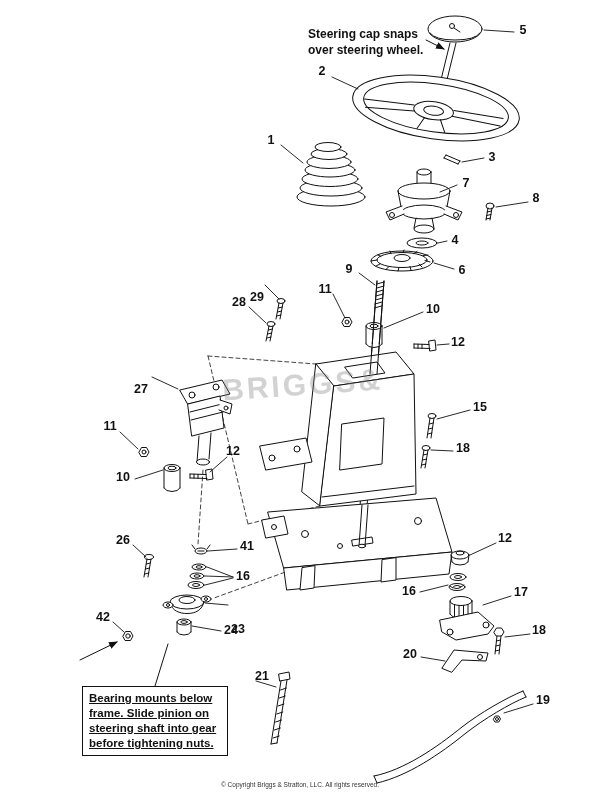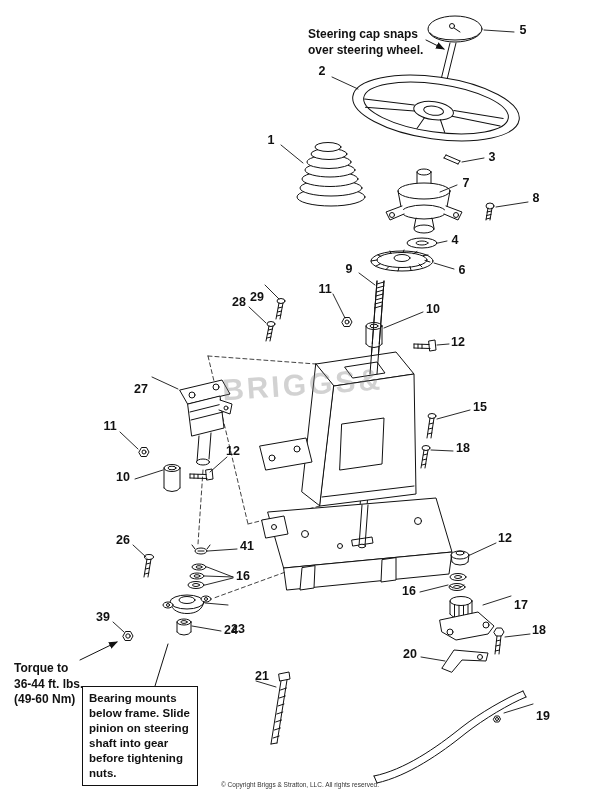--- a/index.html
+++ b/index.html
@@ -7,22 +7,23 @@
   .stage { position:relative; width:600px; height:793px; background:#fff; overflow:hidden; }
   .stage svg { position:absolute; left:0; top:0; }
   .part-label {
     position:absolute; transform:translate(-50%,-50%);
     font-size:12.5px; font-weight:bold; color:#111; white-space:nowrap;
   }
   .note { position:absolute; font-weight:bold; color:#111; font-size:12px; line-height:1.3;margin-top:11px; }
   .note div { white-space:nowrap; }
   .note-box {
     position:absolute; border:1.6px solid #111; padding:4px 6px;
-    font-weight:bold; font-size:11.5px; line-height:1.3; color:#111; width:116px;
+    font-weight:bold; font-size:11.5px; line-height:1.3; color:#111; width:146px;
     background:#fff;
+    text-decoration:underline;
   }
   .watermark {
     position:absolute; left:222px; top:368px;
     font-size:30px; font-weight:bold; letter-spacing:3px;
     color:rgba(125,125,125,0.35); transform:rotate(-4deg);
     pointer-events:none;
   }
   .copyright {
     position:absolute; bottom:5px; left:0; width:100%;
     text-align:center; font-size:6.5px; color:#333;
@@ -425,25 +426,20 @@
     </g>
   </svg>
 
   <div class="watermark">BRIGGS&amp;</div>
 
   <div class="note" style="left:308px; top:16px;">
     <div>Steering cap snaps</div>
     <div>over steering wheel.</div>
   </div>
 
-  <div class="note" style="left:14px; top:650px;">
-    <div>Torque to</div>
-    <div>36-44 ft. lbs.</div>
-    <div>(49-60 Nm)</div>
-  </div>
 
   <div class="note-box" style="left:82px; top:686px;">Bearing mounts below frame.  Slide pinion on steering shaft into gear before tightening nuts.</div>
 
   <div class="copyright">© Copyright Briggs &amp; Stratton, LLC. All rights reserved.</div>
 
   <div>
       <div class="part-label" style="left: 523px; top: 30px;">5</div>
       <div class="part-label" style="left: 322px; top: 71px;">2</div>
       <div class="part-label" style="left: 271px; top: 140px;">1</div>
       <div class="part-label" style="left: 492px; top: 157px;">3</div>
@@ -461,23 +457,23 @@
       <div class="part-label" style="left: 480px; top: 407px;">15</div>
       <div class="part-label" style="left: 110px; top: 426px;">11</div>
       <div class="part-label" style="left: 463px; top: 448px;">18</div>
       <div class="part-label" style="left: 233px; top: 451px;">12</div>
       <div class="part-label" style="left: 123px; top: 477px;">10</div>
       <div class="part-label" style="left: 123px; top: 540px;">26</div>
       <div class="part-label" style="left: 247px; top: 546px;">41</div>
       <div class="part-label" style="left: 505px; top: 538px;">12</div>
       <div class="part-label" style="left: 243px; top: 576px;">16</div>
       <div class="part-label" style="left: 409px; top: 591px;">16</div>
-      <div class="part-label" style="left: 521px; top: 592px; margin-top: 13px;">17</div>
+      <div class="part-label" style="left: 521px; top: 592px;">17</div>
       <div class="part-label" style="left: 238px; top: 603px; margin-top: 26px;">23</div>
-      <div class="part-label" style="left: 103px; top: 617px;">39</div>
+      <div class="part-label" style="left: 103px; top: 617px;">42</div>
       <div class="part-label" style="left: 231px; top: 630px;">24</div>
       <div class="part-label" style="left: 539px; top: 630px;">18</div>
       <div class="part-label" style="left: 410px; top: 654px;">20</div>
       <div class="part-label" style="left: 262px; top: 676px;">21</div>
-      <div class="part-label" style="left: 543px; top: 700px; margin-top: 16px;">19</div>
+      <div class="part-label" style="left: 543px; top: 700px;">19</div>
     </div>
 
 </div>
 
 </body></html>

